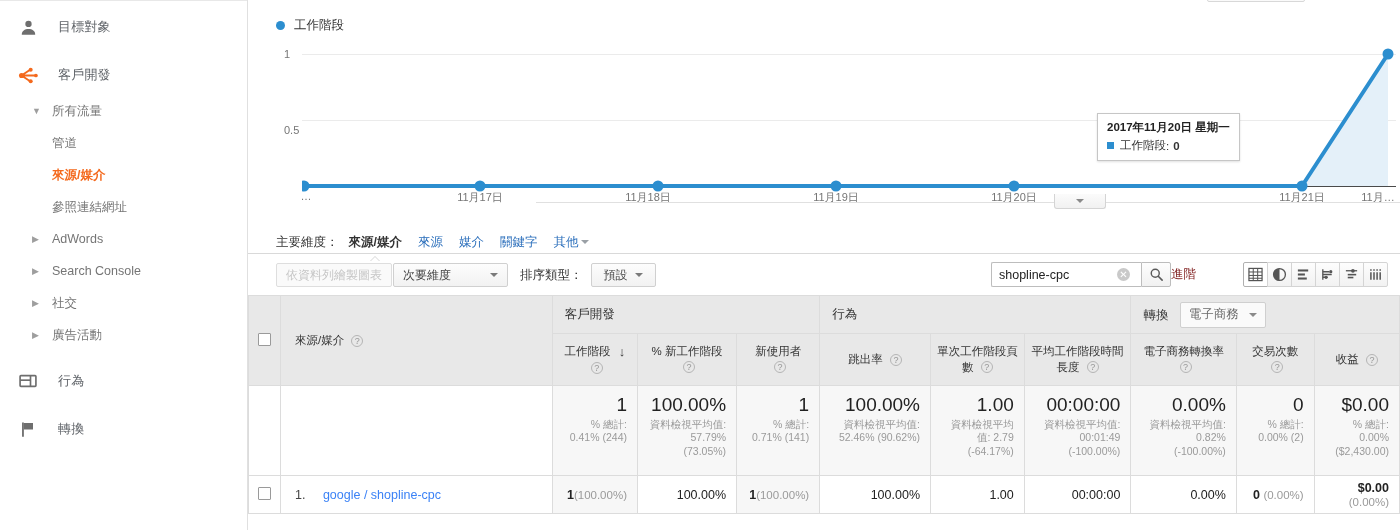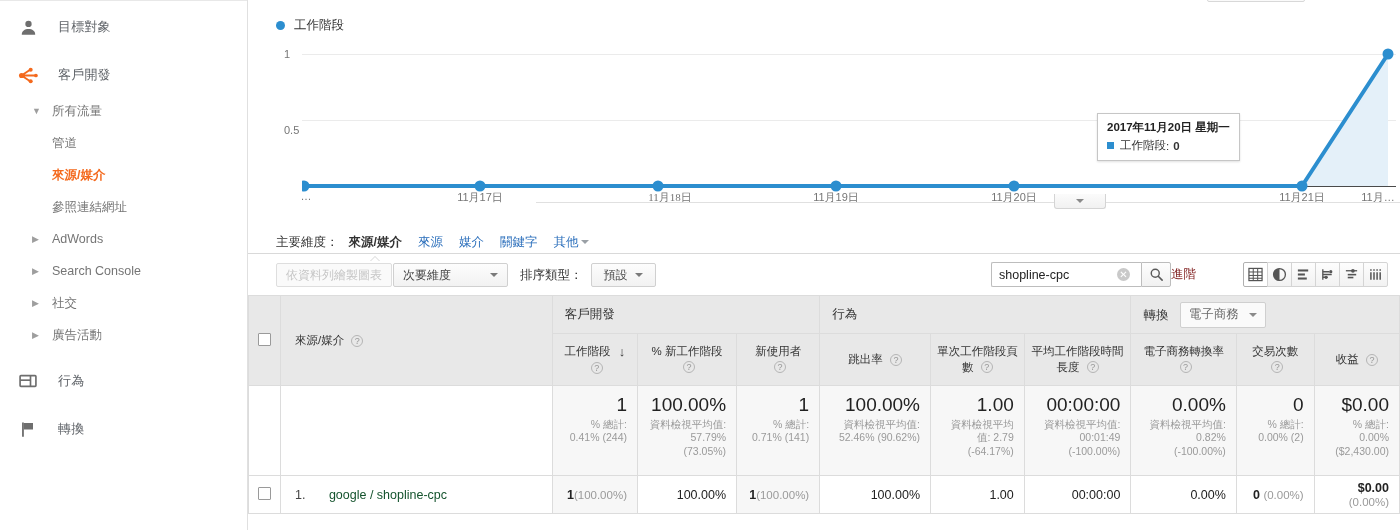--- a/index.html
+++ b/index.html
@@ -327,21 +327,21 @@
   tr.datarow td {
     height: 38px;
     text-align: right;
     padding: 0 10px;
     font-size: 12.5px;
     color: #222;
   }
   tr.datarow td.chkcell { text-align: center; padding: 0; }
   tr.datarow td.namecell { text-align: left; padding-left: 14px; }
   .row-num { color: #444; margin-right: 14px; }
-  .row-link { color: #14532d; cursor: pointer; margin-left: 6px; }
+  .row-link { color: #3b82f6; cursor: pointer; }
   .pct-grey { color: #9a9a9a; font-size: 11.5px; }
   .bold-n { font-weight: bold; }
   .shade { background: #f7f7f7; }
 </style>
 </head>
 <body>
 
 <div id="app">
 
   <div id="sidebar">
@@ -454,21 +454,21 @@
           <circle cx="178" cy="142" r="5.5" fill="#2c8ecf"></circle>
           <circle cx="356" cy="142" r="5.5" fill="#2c8ecf"></circle>
           <circle cx="534" cy="142" r="5.5" fill="#2c8ecf"></circle>
           <circle cx="712" cy="142" r="5.5" fill="#2c8ecf"></circle>
           <circle cx="1000" cy="142" r="5.5" fill="#2c8ecf"></circle>
           <circle cx="1086" cy="10" r="5.5" fill="#2c8ecf"></circle>
         </svg>
 
         <div class="xtick" style="left:22px;">…</div>
         <div class="xtick" style="left:196px;">11月17日</div>
-        <div class="xtick" style="left:386px;font-family:Liberation Serif, serif;">11月18日</div>
+        <div class="xtick" style="left:364px;">11月18日</div>
         <div class="xtick" style="left:552px;">11月19日</div>
         <div class="xtick" style="left:730px;">11月20日</div>
         <div class="xtick" style="left:1018px;">11月21日</div>
         <div class="xtick" style="left:1094px;">11月…</div>
       </div>
 
       <div id="chart-tooltip">
         <div class="tt-date">2017年11月20日 星期一</div>
         <div class="tt-row">
           <span class="tt-sq"></span>

